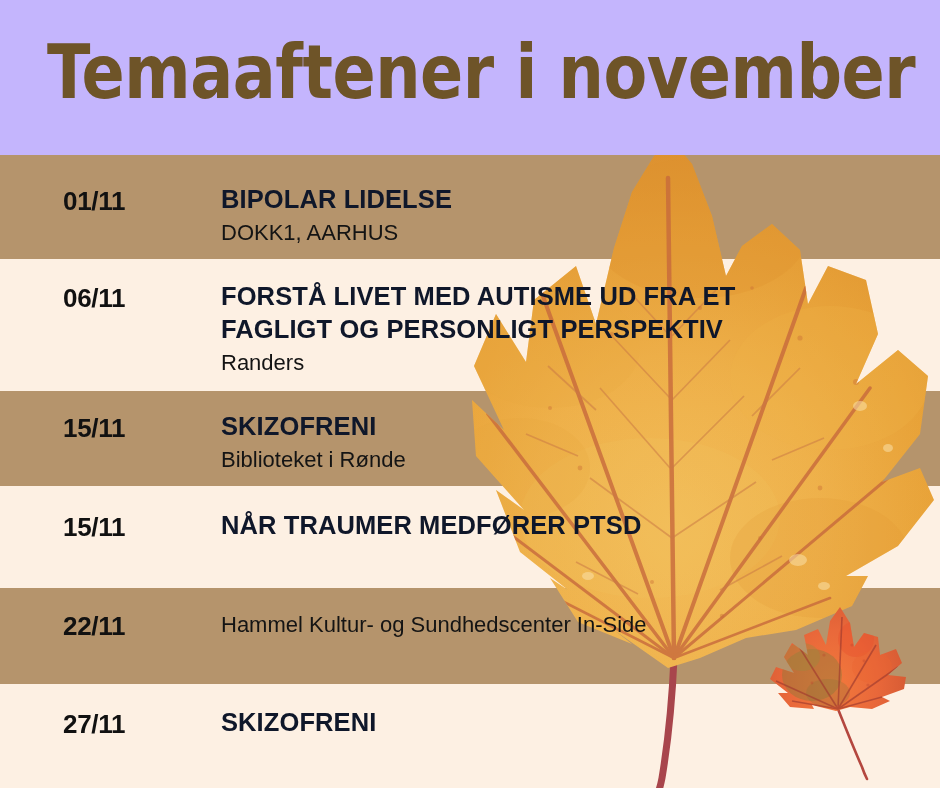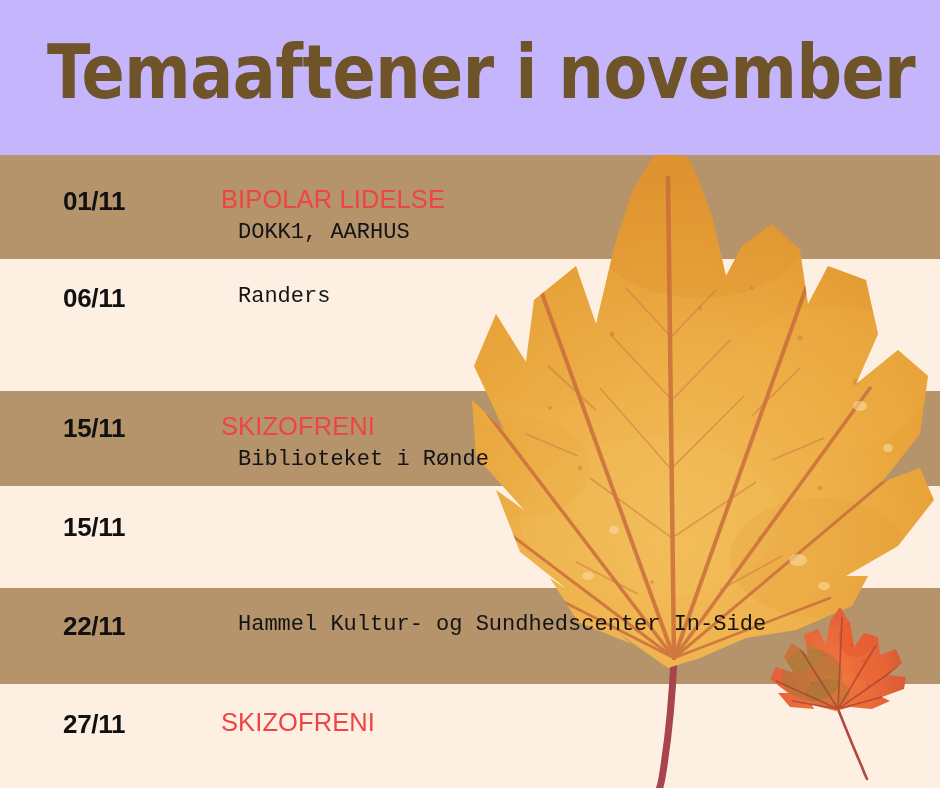--- a/index.html
+++ b/index.html
@@ -112,35 +112,34 @@
   }
   .row .body {
     position: absolute;
     left: 221px;
     right: 10px;
   }
   .row .ev-title {
     font-family: "Liberation Sans", sans-serif;
     font-size: 25.5px;
     line-height: 33px;
-    font-weight: 400;
-    color: #ef4444;
+    font-weight: 700;
+    color: #0f172a;
     letter-spacing: 0.1px;
     white-space: pre-line;
   }
   .row .ev-venue {
-    font-family: Liberation Mono, monospace;
+    font-family: Liberation Sans, sans-serif;
     font-size: 22px;
     line-height: 29px;
     font-weight: 400;
     color: #141414;
     letter-spacing: 0px;
     margin-top: 2px;
     white-space: nowrap;
-    margin-left: 17px;
   }
 </style>
 </head>
 <body>
 
 <div id="poster">
 
   <div class="bands">
     <div class="band brown" style="top:155px;height:104px;"></div>
     <div class="band cream" style="top:259px;height:132px;"></div>
@@ -298,35 +297,38 @@
       <div class="date" style="top:31px;">01/11</div>
       <div class="body" style="top:28px;">
         <div class="ev-title">BIPOLAR LIDELSE</div>
         <div class="ev-venue">DOKK1, AARHUS</div>
       </div>
     </div>
 
     <div class="row" style="top:259px;height:132px;">
       <div class="date" style="top:24px;">06/11</div>
       <div class="body" style="top:21px;">
+        <div class="ev-title">FORSTÅ LIVET MED AUTISME UD FRA ET
+FAGLIGT OG PERSONLIGT PERSPEKTIV</div>
         <div class="ev-venue">Randers</div>
       </div>
     </div>
 
     <div class="row" style="top:391px;height:95px;">
       <div class="date" style="top:22px;">15/11</div>
       <div class="body" style="top:19px;">
         <div class="ev-title">SKIZOFRENI</div>
         <div class="ev-venue">Biblioteket i Rønde</div>
       </div>
     </div>
 
     <div class="row" style="top:486px;height:102px;">
       <div class="date" style="top:26px;">15/11</div>
       <div class="body" style="top:23px;">
+        <div class="ev-title">NÅR TRAUMER MEDFØRER PTSD</div>
       </div>
     </div>
 
     <div class="row" style="top:588px;height:96px;">
       <div class="date" style="top:23px;">22/11</div>
       <div class="body" style="top:20px;">
         <div class="ev-venue">Hammel Kultur- og Sundhedscenter In-Side</div>
       </div>
     </div>
 

